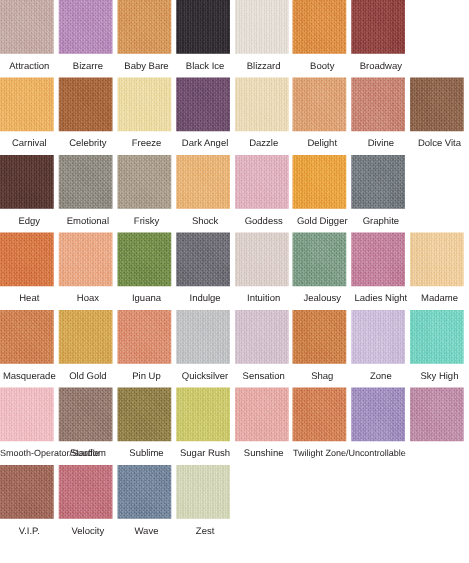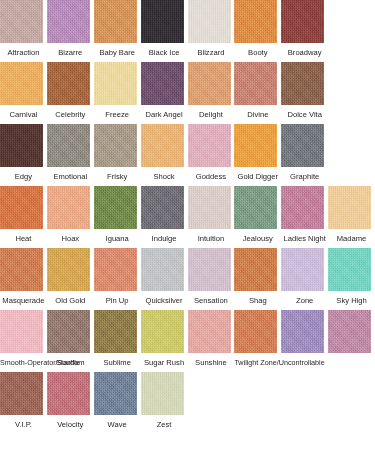--- a/index.html
+++ b/index.html
@@ -111,20 +111,24 @@
       </div>
       <div class="cell">
         <div class="swatch" style="background-color: rgb(239, 221, 161);"></div>
         <div class="label">Freeze</div>
       </div>
       <div class="cell">
         <div class="swatch" style="background-color: rgb(109, 76, 107);"></div>
         <div class="label">Dark Angel</div>
       </div>
       <div class="cell">
+        <div class="swatch" style="background-color: rgb(237, 220, 182);"></div>
+        <div class="label">Dazzle</div>
+      </div>
+      <div class="cell">
         <div class="swatch" style="background-color: rgb(224, 160, 112);"></div>
         <div class="label">Delight</div>
       </div>
       <div class="cell">
         <div class="swatch" style="background-color: rgb(201, 129, 112);"></div>
         <div class="label">Divine</div>
       </div>
       <div class="cell">
         <div class="swatch" style="background-color: rgb(138, 96, 72);"></div>
         <div class="label">Dolce Vita</div>

